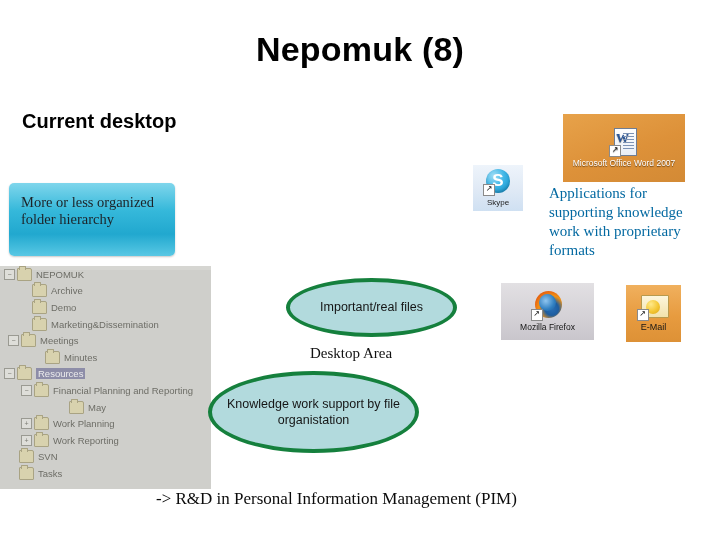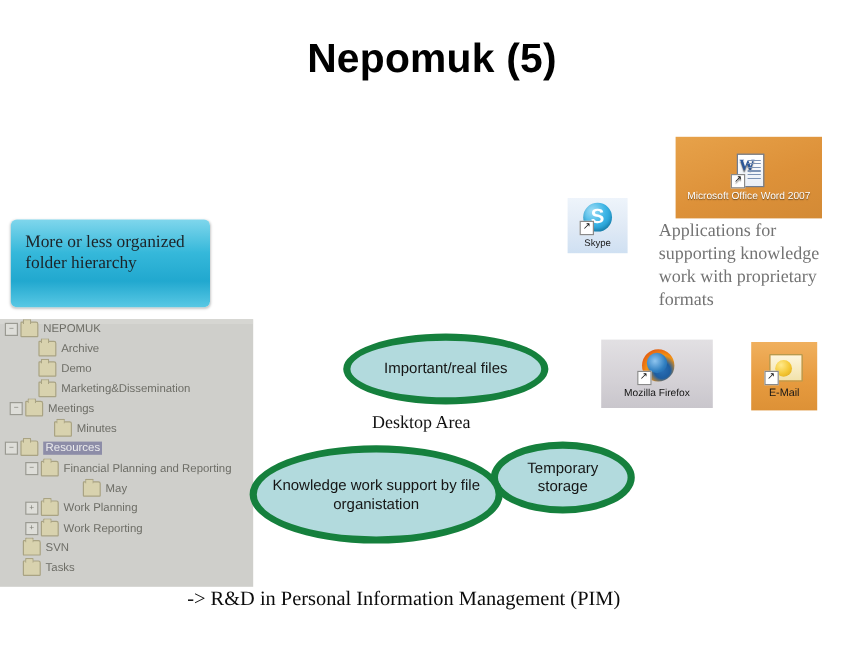--- a/index.html
+++ b/index.html
@@ -135,21 +135,21 @@
 
   
   #applications-note {
     position: absolute;
     left: 549px;
     top: 184px;
     width: 160px;
     font-family: "Liberation Serif", serif;
     font-size: 15px;
     line-height: 19px;
-    color: #737373;
+    color: #0369a1;
   }
 
   
   .desktop-icon {
     position: absolute;
     box-sizing: border-box;
     display: flex;
     flex-direction: column;
     align-items: center;
     justify-content: center;
@@ -272,21 +272,21 @@
     width: 14px; height: 14px; border-radius: 50%;
     background: radial-gradient(circle at 35% 30%, #ffe98a 0%, #f4c734 55%, #d9a417 100%);
   }
 
   
   .ellipse {
     position: absolute;
     box-sizing: border-box;
     border-radius: 50%;
     background: #b2dadd;
-    border: 6px solid #15803d;
+    border: 4px solid #15803d;
     display: flex;
     align-items: center;
     justify-content: center;
     text-align: center;
     font-family: "Liberation Sans", sans-serif;
     color: #151515;
   }
   #ellipse-important-files {
     left: 286px; top: 278px;
     width: 171px; height: 59px;
@@ -329,22 +329,23 @@
     font-size: 17px;
     color: #0b0b0b;
     white-space: nowrap;
   }
 </style>
 </head>
 <body>
 
 <div class="slide">
 
-  <div id="slide-title">Nepomuk (5)</div>
-
+  <div id="slide-title">Nepomuk (8)</div>
+
+  <div id="section-heading">Current desktop</div>
 
   <div id="folder-tree-panel">
       <div class="tree-row" style="padding-left: 4px;">
         <span class="expander box">−</span>
         <span class="folder-icon"></span>
         <span class="tree-label">NEPOMUK</span>
       </div>
       <div class="tree-row" style="padding-left: 21px;">
         <span class="expander plain"></span>
         <span class="folder-icon"></span>
@@ -445,23 +446,20 @@
     </span>
     <span class="icon-label">E-Mail</span>
   </div>
 
   <div class="ellipse" id="ellipse-important-files">
     <span class="ellipse-text">Important/real files</span>
   </div>
 
   <div id="desktop-area-label">Desktop Area</div>
 
-  <div class="ellipse" id="ellipse-temporary-storage">
-    <span class="ellipse-text">Temporary storage</span>
-  </div>
 
   <div class="ellipse" id="ellipse-knowledge-work">
     <span class="ellipse-text">Knowledge work support by file organistation</span>
   </div>
 
   <div id="footer-note">-&gt; R&amp;D in Personal Information Management (PIM)</div>
 
 </div>
 
 </body></html>

